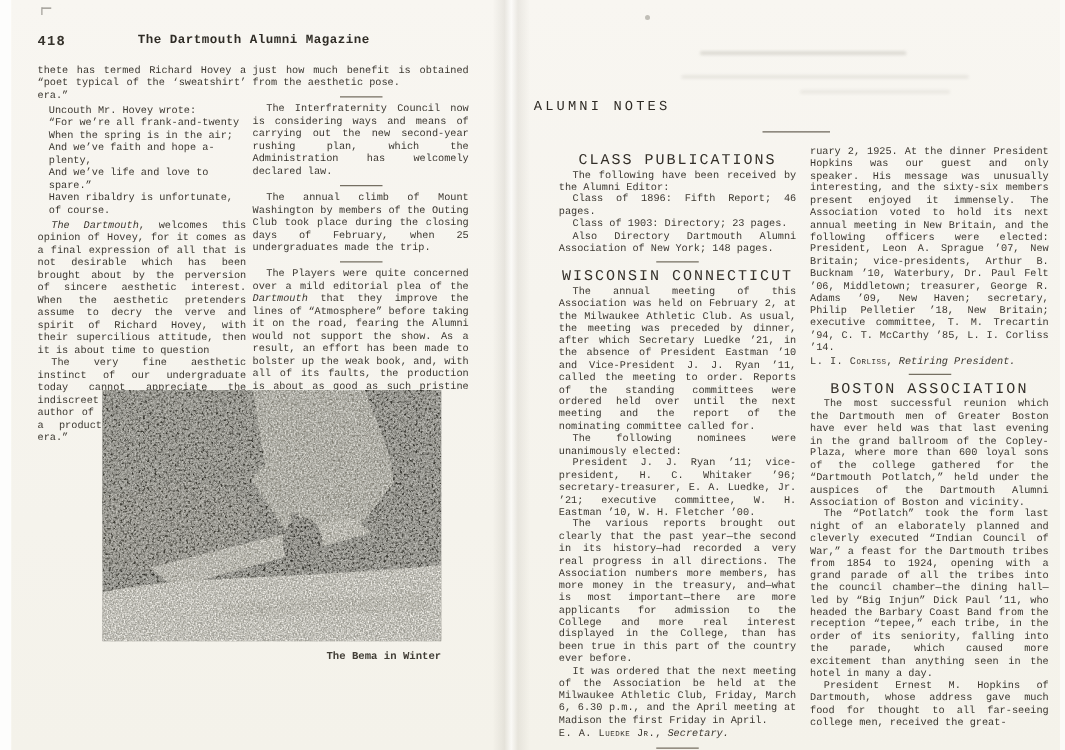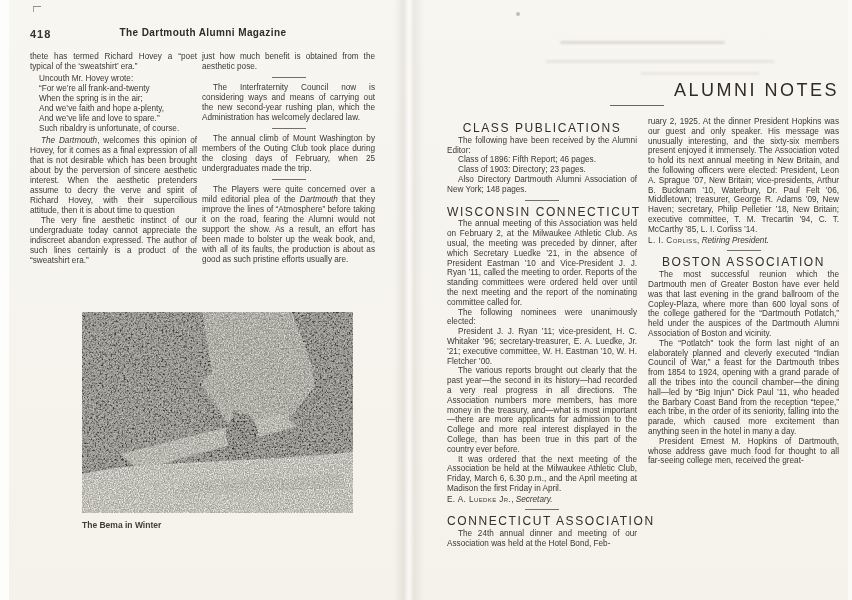--- a/index.html
+++ b/index.html
@@ -1,19 +1,19 @@
 <!DOCTYPE html>
 <html><head>
 <meta charset="utf-8">
 <style>
   html,body{margin:0;padding:0;background:#ffffff;}
   #scan{
     position:relative;width:852px;height:600px;overflow:hidden;
     background:linear-gradient(180deg,#f8f6f1 0%,#f6f4ee 40%,#f4f2ea 100%);
-    font-family:Liberation Sans, sans-serif;
+    font-family:Liberation Mono, monospace;
     color:#3c3831;
   }
   .page-gutter{
     position:absolute;left:394px;top:0;width:30px;height:600px;
     background:linear-gradient(90deg,rgba(0,0,0,0) 0%,rgba(95,88,75,.10) 32%,rgba(255,255,255,.55) 50%,rgba(95,88,75,.09) 68%,rgba(0,0,0,0) 100%);
   }
   .edge-left{position:absolute;left:0;top:0;width:9px;height:600px;background:#fdfdfc;}
   .edge-right{position:absolute;right:0;top:0;width:4px;height:600px;background:#fbfaf7;}
 
   .folio{position:absolute;left:30px;top:28px;font-size:11px;font-weight:bold;letter-spacing:1px;color:#36332c;}
@@ -26,26 +26,26 @@
   #rcol2{left:648px;top:117px;width:191px;line-height:9.8px;}
 
   .para{text-indent:11px;margin:0;}
   .para.cont{text-indent:0;}
   .verse{margin:2px 0 2px 9px;text-align:left;}
   .rule{width:34px;height:1px;background:#756f62;margin:5px auto;}
   .sec-h{text-align:center;font-size:12px;letter-spacing:1.6px;margin:7px 0 2px;color:#332f29;text-indent:0;white-space:nowrap;}
   .sig{text-align:left;margin:1px 0 1px;text-indent:0;}
   .sc{font-variant:small-caps;letter-spacing:.4px;}
 
-  .alumni-title{position:absolute;left:447px;top:80px;width:392px;text-align:right;font-size:18px;letter-spacing:2.5px;color:#2f2b25;}
+  .alumni-title{position:absolute;left:427px;top:80px;width:392px;text-align:left;font-size:11px;letter-spacing:2.5px;color:#2f2b25;}
   .title-rule{position:absolute;left:610px;top:105px;width:54px;height:1px;background:#6d675b;}
 
   .photo{position:absolute;left:82px;top:312px;width:271px;height:201px;}
   .photo svg{display:block;}
-  .caption{position:absolute;left:82px;top:520px;width:271px;text-align:left;font-size:8.5px;font-weight:bold;color:#423e36;}
+  .caption{position:absolute;left:82px;top:520px;width:271px;text-align:right;font-size:8.5px;font-weight:bold;color:#423e36;}
 
   .ghost{position:absolute;height:3px;border-radius:2px;background:rgba(115,108,95,.20);filter:blur(1.3px);}
   .ghost1{left:560px;top:41px;width:165px;}
   .ghost2{left:545px;top:60px;width:230px;opacity:.6;}
   .ghost3{left:640px;top:72px;width:120px;opacity:.5;}
 
   .mark-tl{position:absolute;left:33px;top:6px;width:7px;height:5px;border-top:1.5px solid rgba(60,56,48,.55);border-left:1.5px solid rgba(60,56,48,.45);}
   .mark-rp{position:absolute;left:516px;top:12px;width:4px;height:4px;border-radius:50%;background:rgba(90,85,75,.35);}
 </style>
 </head>
@@ -63,21 +63,21 @@
     <div class="header-title">The Dartmouth Alumni Magazine</div>
 
     <div class="col" id="lcol1">
         <div class="para cont">thete has termed Richard Hovey a “poet typical of the ‘sweatshirt’ era.”</div>
         <div class="verse">
           <div>Uncouth Mr. Hovey wrote:</div>
           <div>“For we’re all frank-and-twenty</div>
           <div>When the spring is in the air;</div>
           <div>And we’ve faith and hope a-plenty,</div>
           <div>And we’ve life and love to spare.”</div>
-          <div>Such ribaldry is unfortunate, of course.</div>
+          <div>Haven ribaldry is unfortunate, of course.</div>
         </div>
         <div class="para"><i>The Dartmouth</i>, welcomes this opinion of Hovey, for it comes as a final expression of all that is not desirable which has been brought about by the perversion of sincere aesthetic interest.  When the aesthetic pretenders assume to decry the verve and spirit of Richard Hovey, with their supercilious attitude, then it is about time to question</div>
         <div class="para">The very fine aesthetic instinct of our undergraduate today cannot appreciate the indiscreet abandon expressed.  The author of such lines certainly is a product of the “sweatshirt era.”</div>
       </div>
     <div class="col" id="lcol2">
         <div class="para cont">just how much benefit is obtained from the aesthetic pose.</div>
         <div class="rule"></div>
         <div class="para">The Interfraternity Council now is considering ways and means of carrying out the new second-year rushing plan, which the Administration has welcomely declared law.</div>
         <div class="rule"></div>
         <div class="para">The annual climb of Mount Washington by members of the Outing Club took place during the closing days of February, when 25 undergraduates made the trip.</div>

